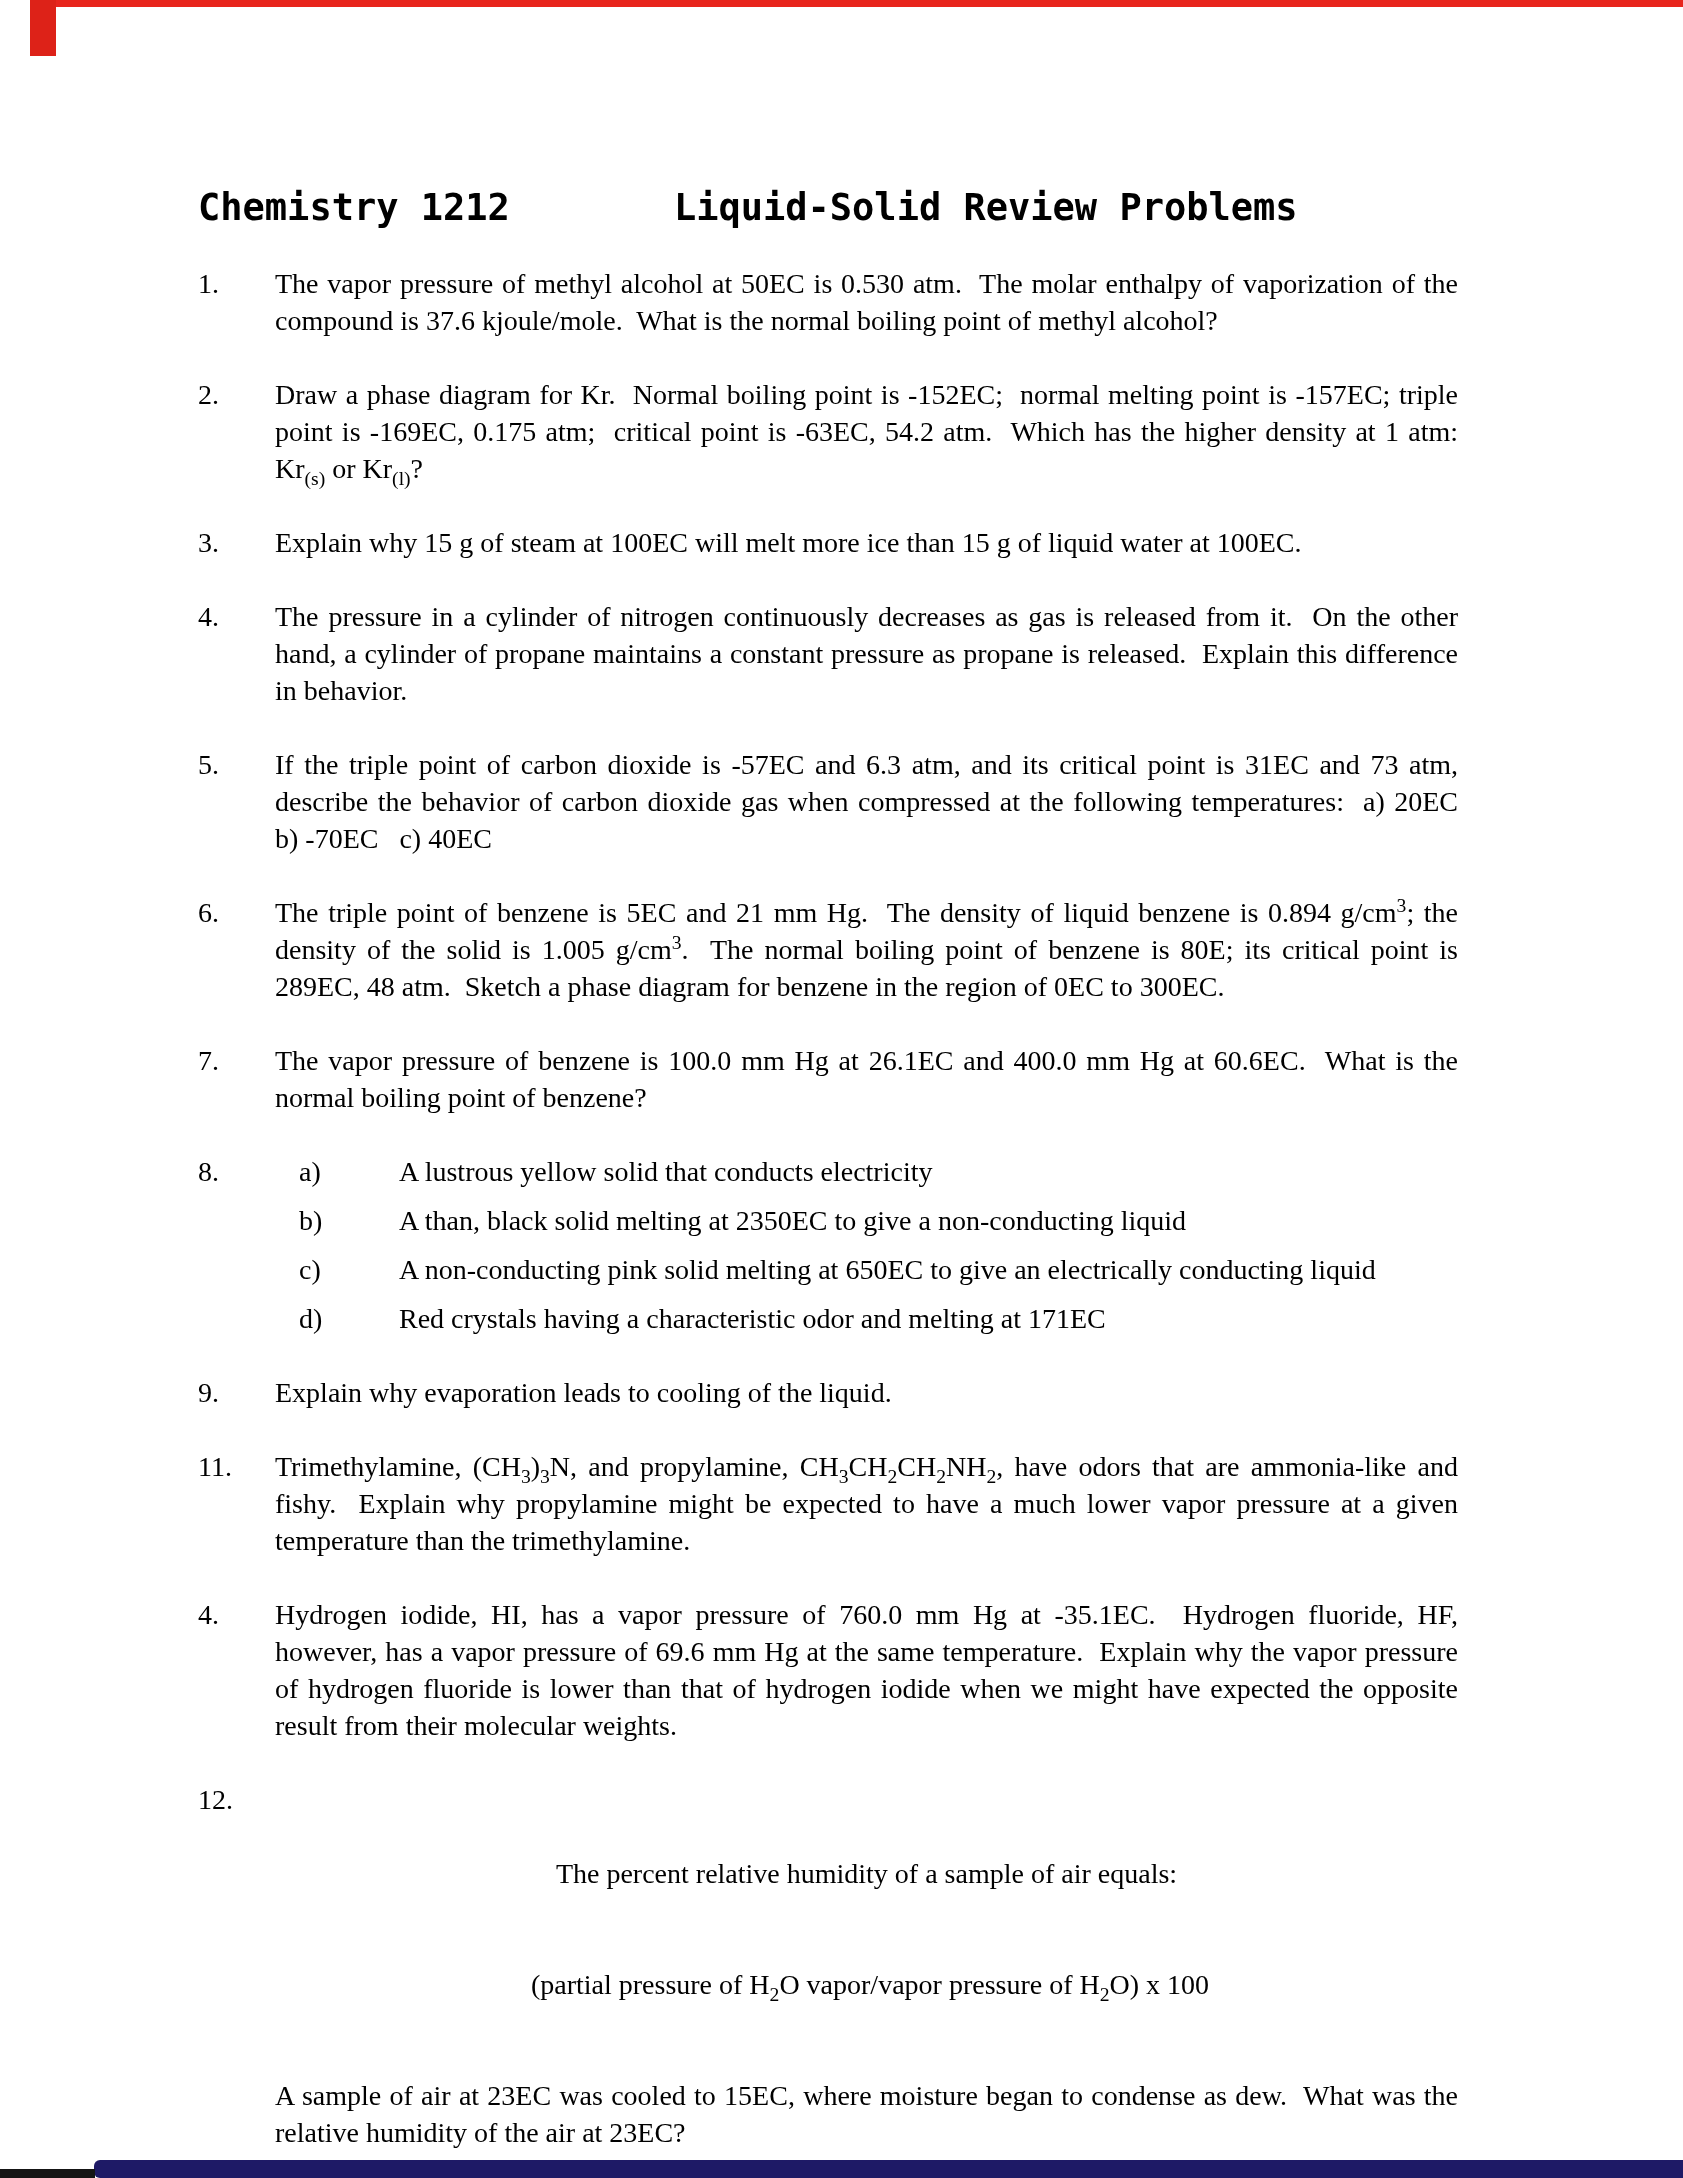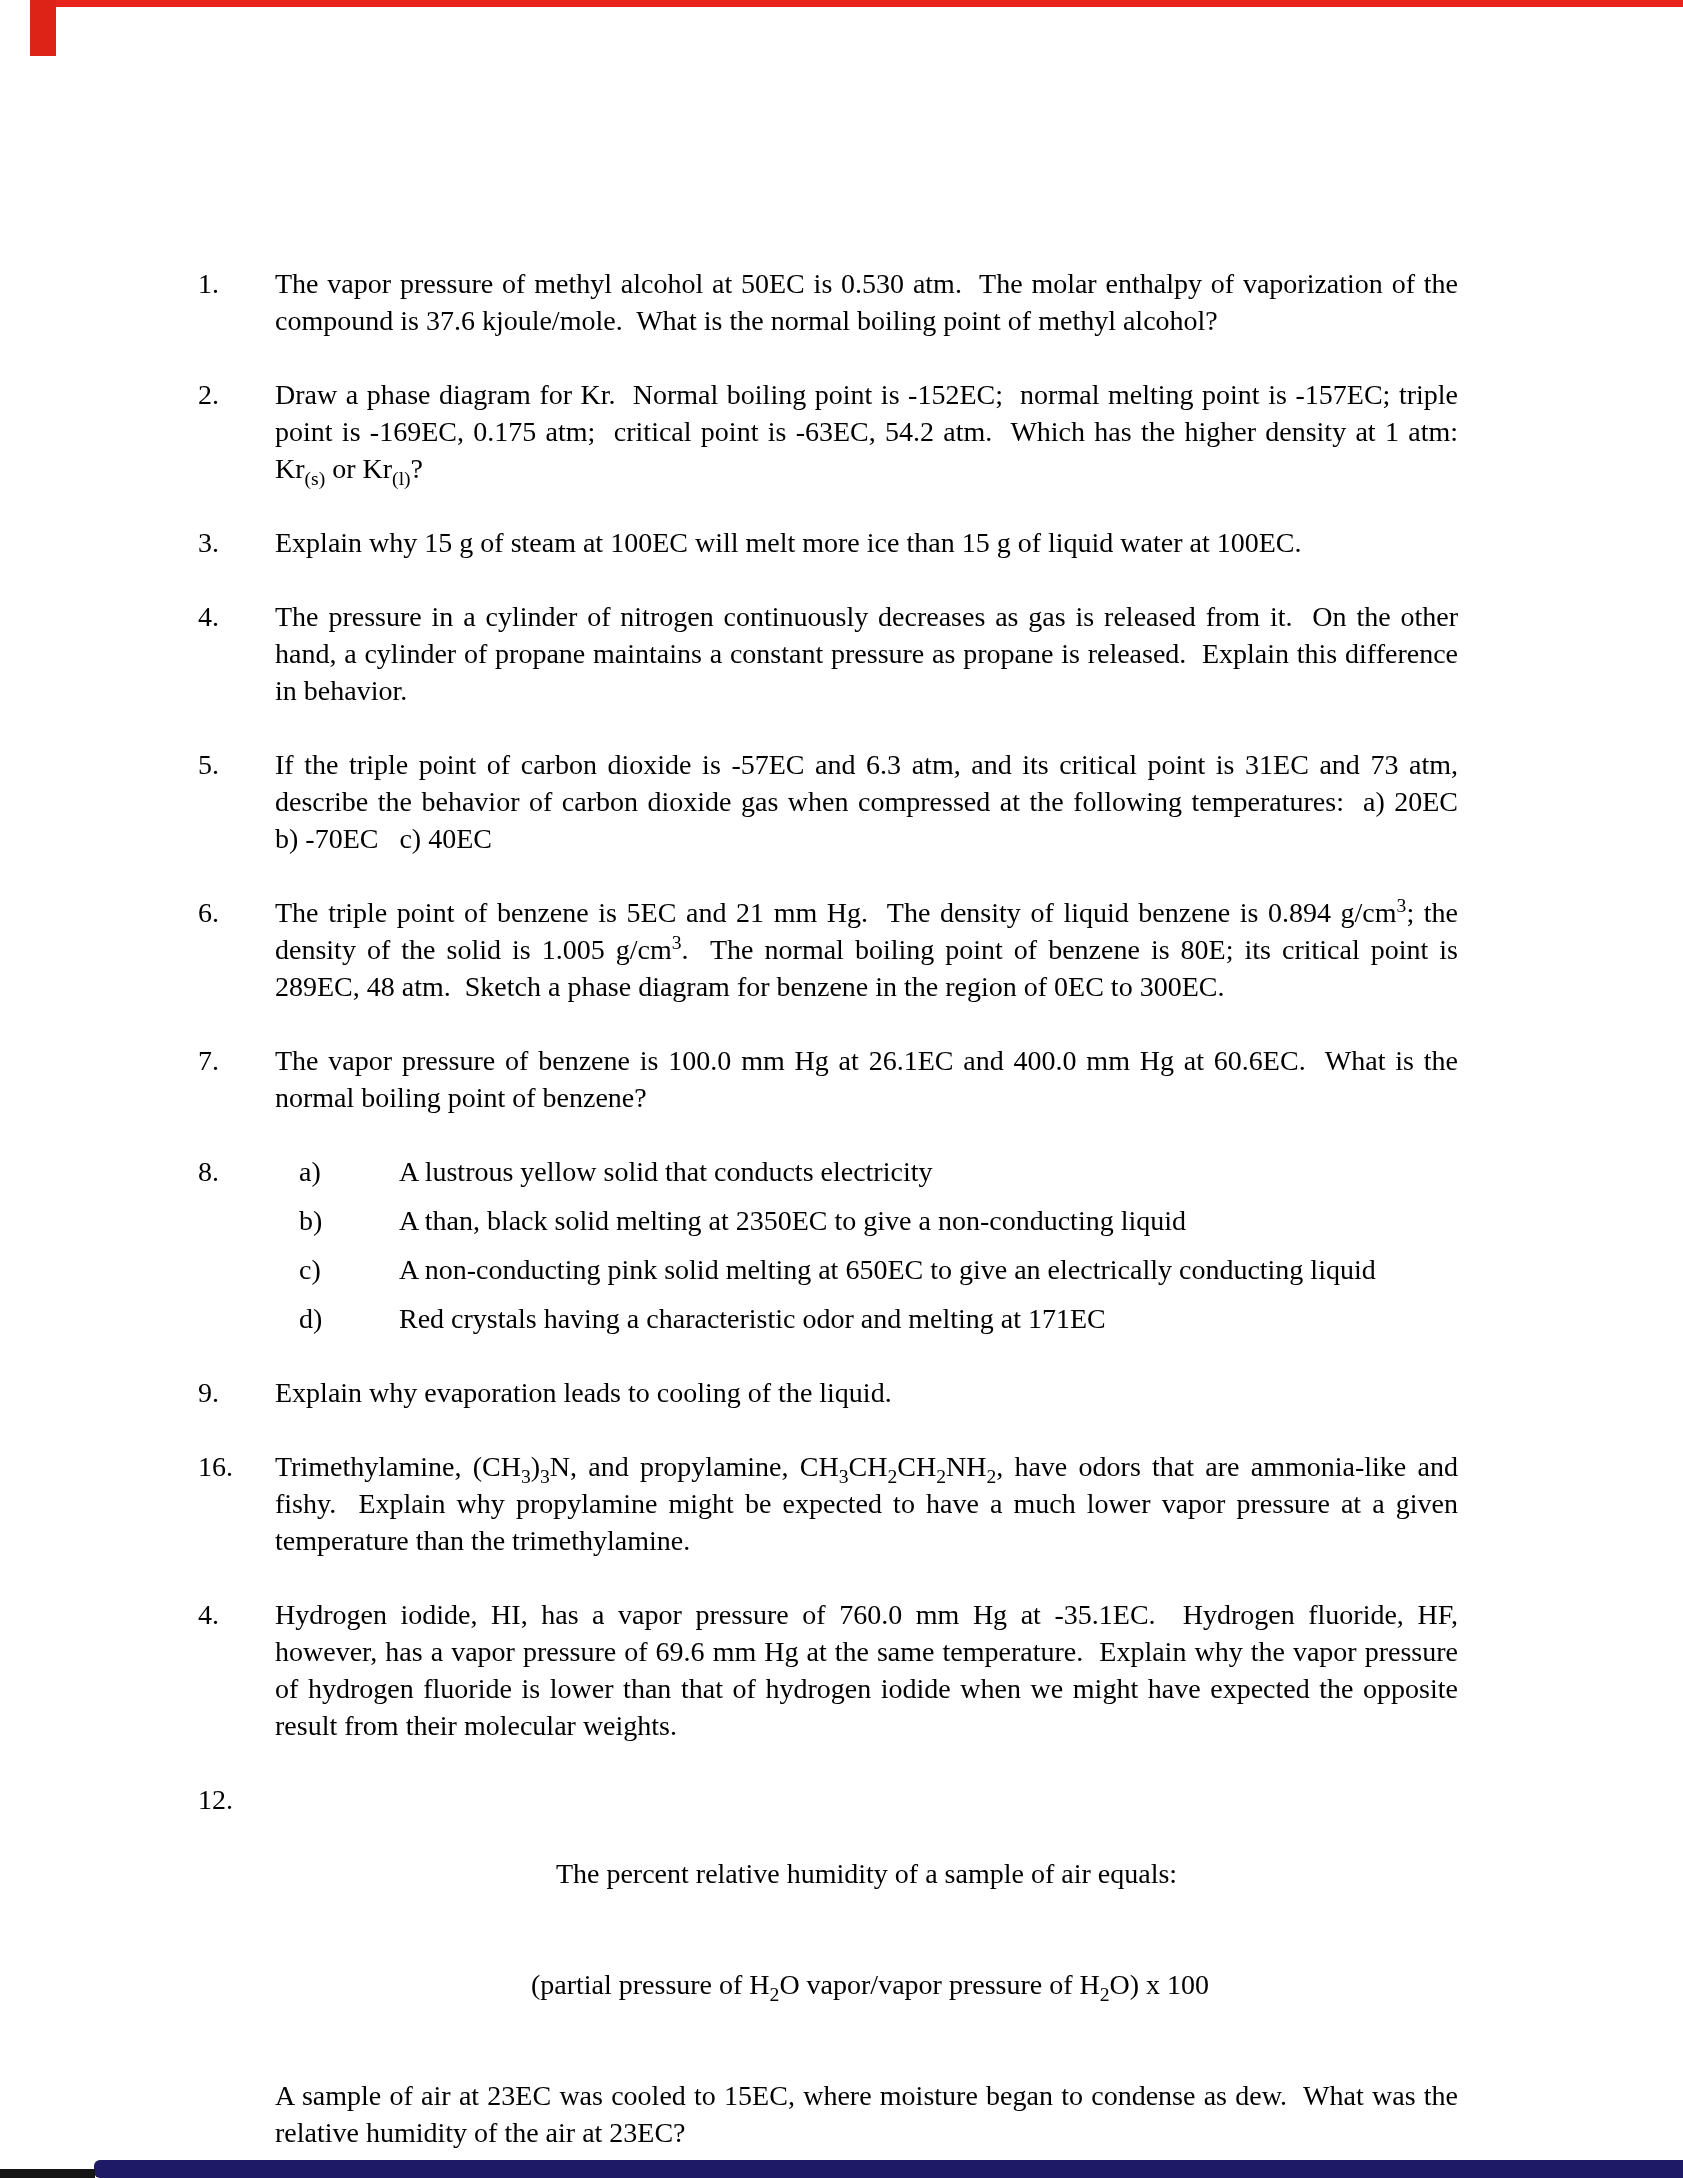--- a/index.html
+++ b/index.html
@@ -48,20 +48,23 @@
 </head>
 <body>
 
 <div class="page">
 
   <div class="artifact artifact-top-line" style="background: rgb(232, 37, 29);"></div>
   <div class="artifact artifact-left-bar" style="background: rgb(221, 34, 24);"></div>
   <div class="artifact artifact-bottom-bar" style="background: rgb(30, 26, 102);"></div>
   <div class="artifact artifact-bottom-left" style="background: rgb(21, 21, 21);"></div>
 
+  <header class="doc-header">
+    <span class="course">Chemistry 1212</span><span class="doc-title">Liquid-Solid Review Problems</span>
+  </header>
 
   <main class="problems">
 
     <section class="problem">
       <span class="num">1.</span>
       <div class="ptext">The vapor pressure of methyl alcohol at 50EC is 0.530 atm.  The molar enthalpy of vaporization of the compound is 37.6 kjoule/mole.  What is the normal boiling point of methyl alcohol?</div>
     </section>
 
     <section class="problem">
       <span class="num">2.</span>
@@ -114,21 +117,21 @@
         </div>
       </div>
     </section>
 
     <section class="problem">
       <span class="num">9.</span>
       <div class="ptext">Explain why evaporation leads to cooling of the liquid.</div>
     </section>
 
     <section class="problem">
-      <span class="num">16.</span>
+      <span class="num">11.</span>
       <div class="ptext">Trimethylamine, (CH<sub>3</sub>)<sub>3</sub>N, and propylamine, CH<sub>3</sub>CH<sub>2</sub>CH<sub>2</sub>NH<sub>2</sub>, have odors that are ammonia-like and fishy.  Explain why propylamine might be expected to have a much lower vapor pressure at a given temperature than the trimethylamine.</div>
     </section>
 
     <section class="problem">
       <span class="num">4.</span>
       <div class="ptext">Hydrogen iodide, HI, has a vapor pressure of 760.0 mm Hg at -35.1EC.  Hydrogen fluoride, HF, however, has a vapor pressure of 69.6 mm Hg at the same temperature.  Explain why the vapor pressure of hydrogen fluoride is lower than that of hydrogen iodide when we might have expected the opposite result from their molecular weights.</div>
     </section>
 
     <section class="problem">
       <span class="num">12.</span>

